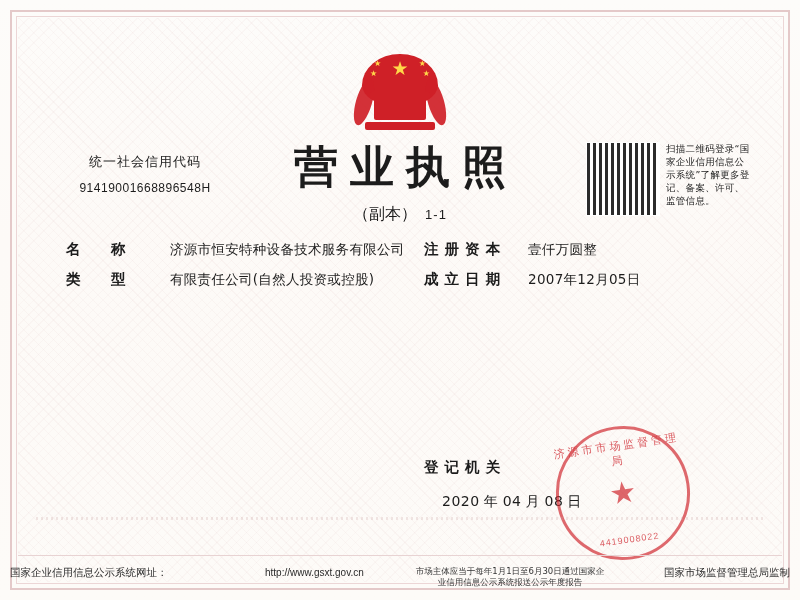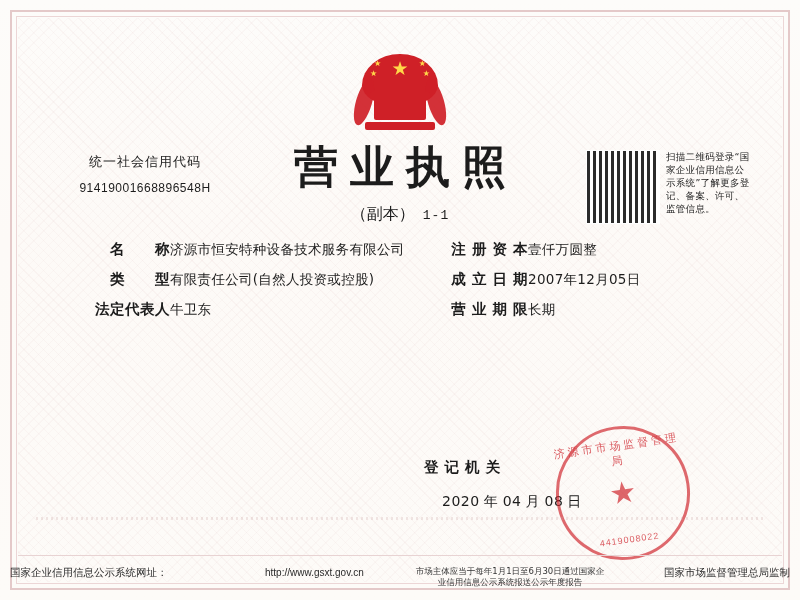--- a/index.html
+++ b/index.html
@@ -157,21 +157,21 @@
     text-indent: 12px;
   }
   .subtitle {
     position: absolute;
     left: 0;
     right: 0;
     top: 186px;
     text-align: center;
     font-size: 16px;
     color: #1c1c1c;
-    font-family: Liberation Mono, monospace;
+    font-family: Liberation Sans, sans-serif;
   }
   .subtitle .seq {
     font-size: 13px;
     margin-left: 8px;
     letter-spacing: 1px;
   }
 
   
   .credit-block {
     position: absolute;
@@ -191,21 +191,21 @@
     font-size: 12px;
     letter-spacing: 0.5px;
     color: #1c1c1c;
     font-family: "Liberation Sans", sans-serif;
   }
 
   
   .qr-block {
     position: absolute;
     right: 30px;
-    top: 132px;
+    top: 124px;
     display: flex;
     align-items: flex-start;
   }
   .qr-code {
     width: 72px;
     height: 72px;
     background-color: #fff;
     background-image:
       repeating-linear-gradient(90deg, #2b2b2b 0px, #2b2b2b 3px, #fff 3px, #fff 6px),
       repeating-linear-gradient(0deg, rgba(255,255,255,0.55) 0px, rgba(255,255,255,0.55) 3px, transparent 3px, transparent 6px);
@@ -224,21 +224,20 @@
   
   .fields {
     position: absolute;
     left: 48px;
     right: 34px;
     top: 222px;
   }
   .row {
     display: flex;
     margin-bottom: 11px;
-    text-align: right;
   }
   .col-left {
     width: 358px;
     display: flex;
     align-items: flex-start;
   }
   .col-right {
     flex: 1;
     display: flex;
     align-items: flex-start;
@@ -431,30 +430,20 @@
         <div class="col-left">
           <div class="lbl">类　　型</div>
           <div class="val">有限责任公司(自然人投资或控股)</div>
         </div>
         <div class="col-right">
           <div class="lbl">成 立 日 期</div>
           <div class="val">2007年12月05日</div>
         </div>
       </div>
 
-      <div class="row">
-        <div class="col-left">
-          <div class="lbl">法定代表人</div>
-          <div class="val">牛卫东</div>
-        </div>
-        <div class="col-right">
-          <div class="lbl">营 业 期 限</div>
-          <div class="val">长期</div>
-        </div>
-      </div>
 
 
     </div>
 
     <div class="reg-row">
       <div class="reg-label">登 记 机 关</div>
     </div>
 
     <div class="date-row">
       <span class="num">2020</span><span>年</span><span class="num">04</span><span>月</span><span class="num">08</span><span>日</span>

